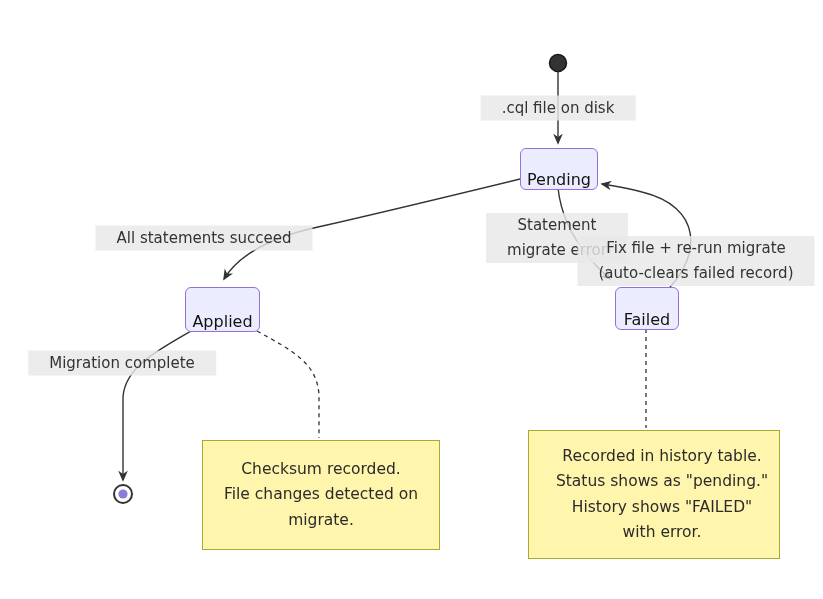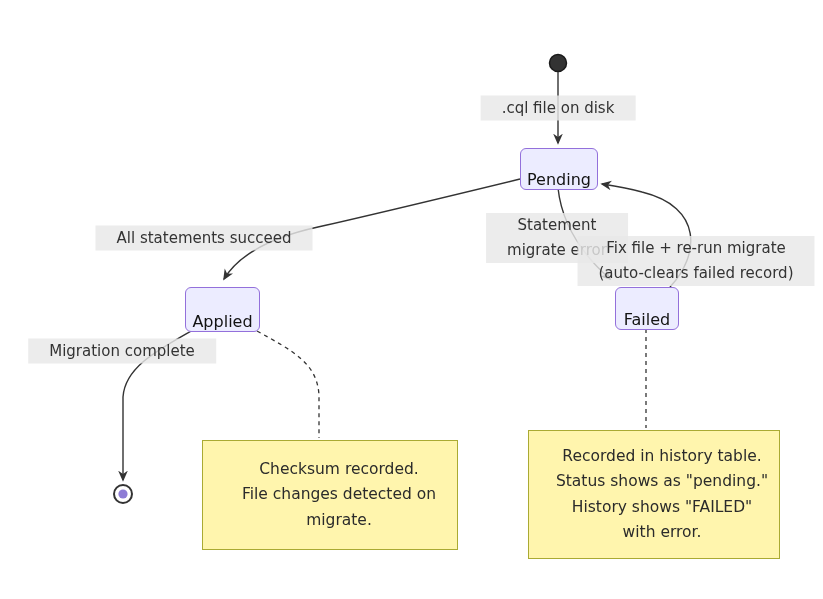--- a/index.html
+++ b/index.html
@@ -82,25 +82,25 @@
   <div class="elabel" style="left:557px; top:238px;">
     <div>Statement</div>
     <div>migrate error</div>
   </div>
 
   <div class="elabel" style="left:696px; top:225px;margin-top:36px;">
     <div>Fix file + re-run migrate</div>
     <div>(auto-clears failed record)</div>
   </div>
 
-  <div class="elabel" style="left:122px; top:351px;">
+  <div class="elabel" style="left:122px; top:363px;">
     <div>Migration complete</div>
   </div>
 
-  <div class="note" style="left:202px; top:440px; width:236px; height:108px;padding-left:18px;">
+  <div class="note" style="left:202px; top:440px; width:236px; height:108px;">
     <div>Checksum recorded.</div>
     <div>File changes detected on</div>
     <div>migrate.</div>
   </div>
 
   <div class="note" style="left:528px; top:430px; width:234px; height:127px;padding-left:16px;">
     <div>Recorded in history table.</div>
     <div>Status shows as "pending."</div>
     <div>History shows "FAILED"</div>
     <div>with error.</div>

